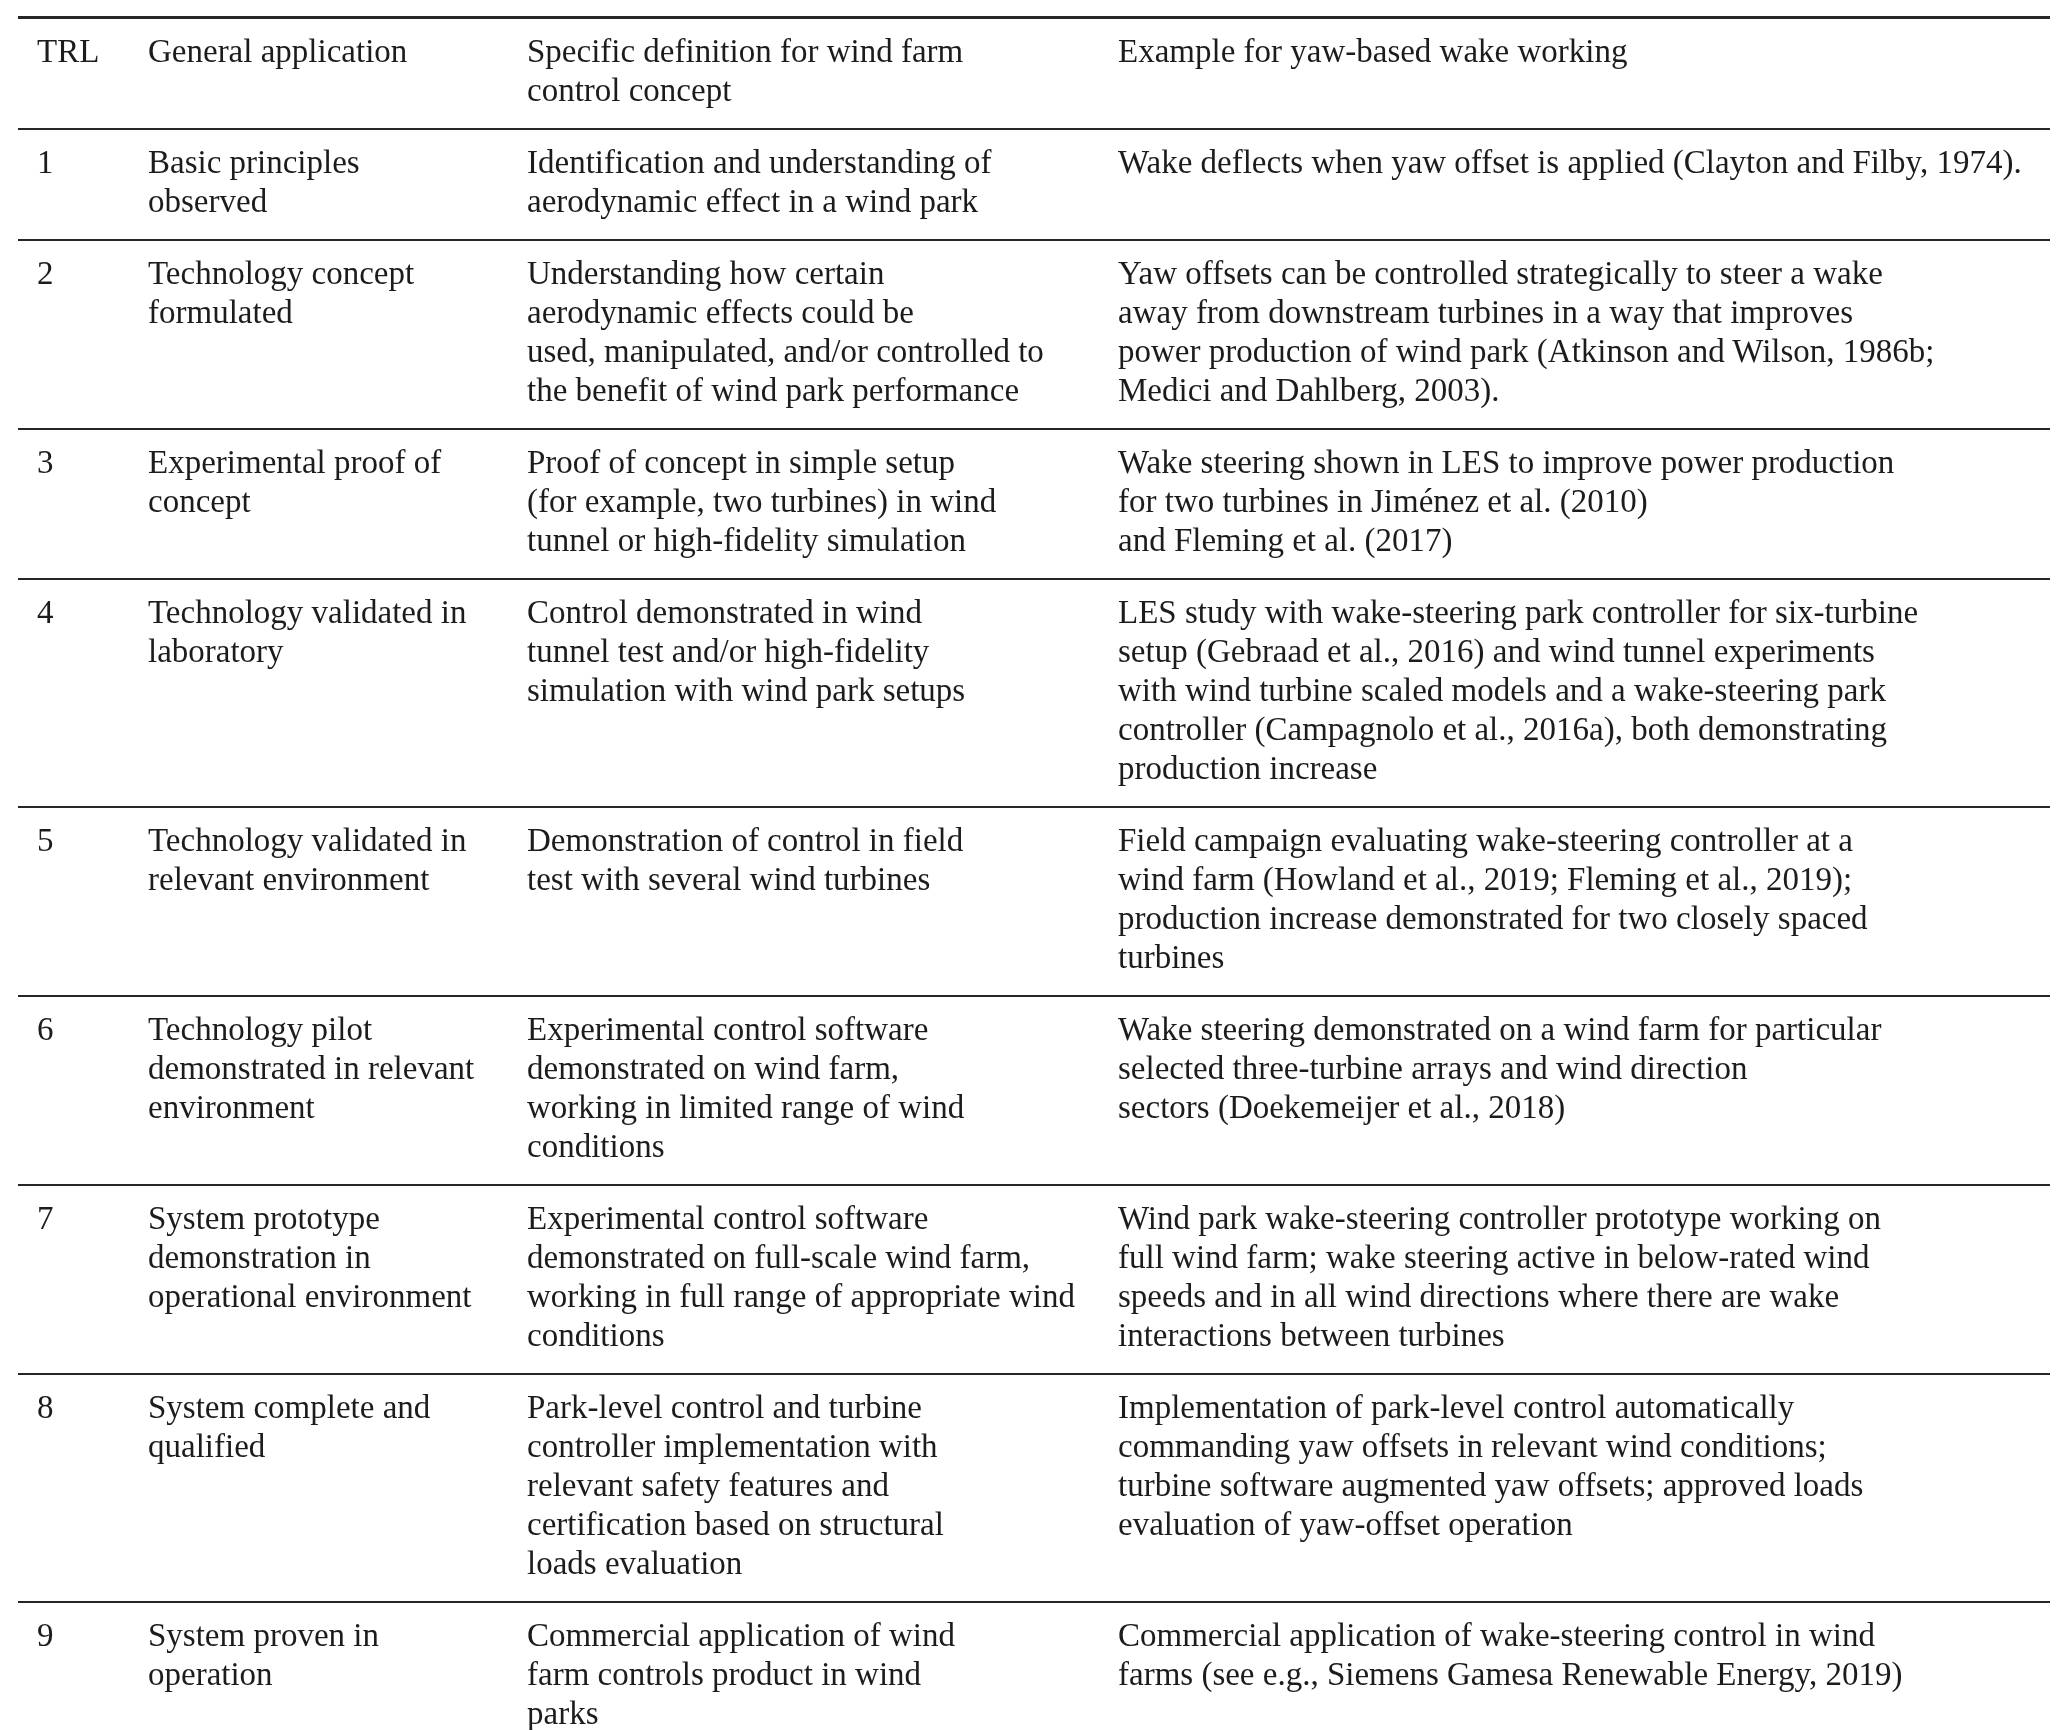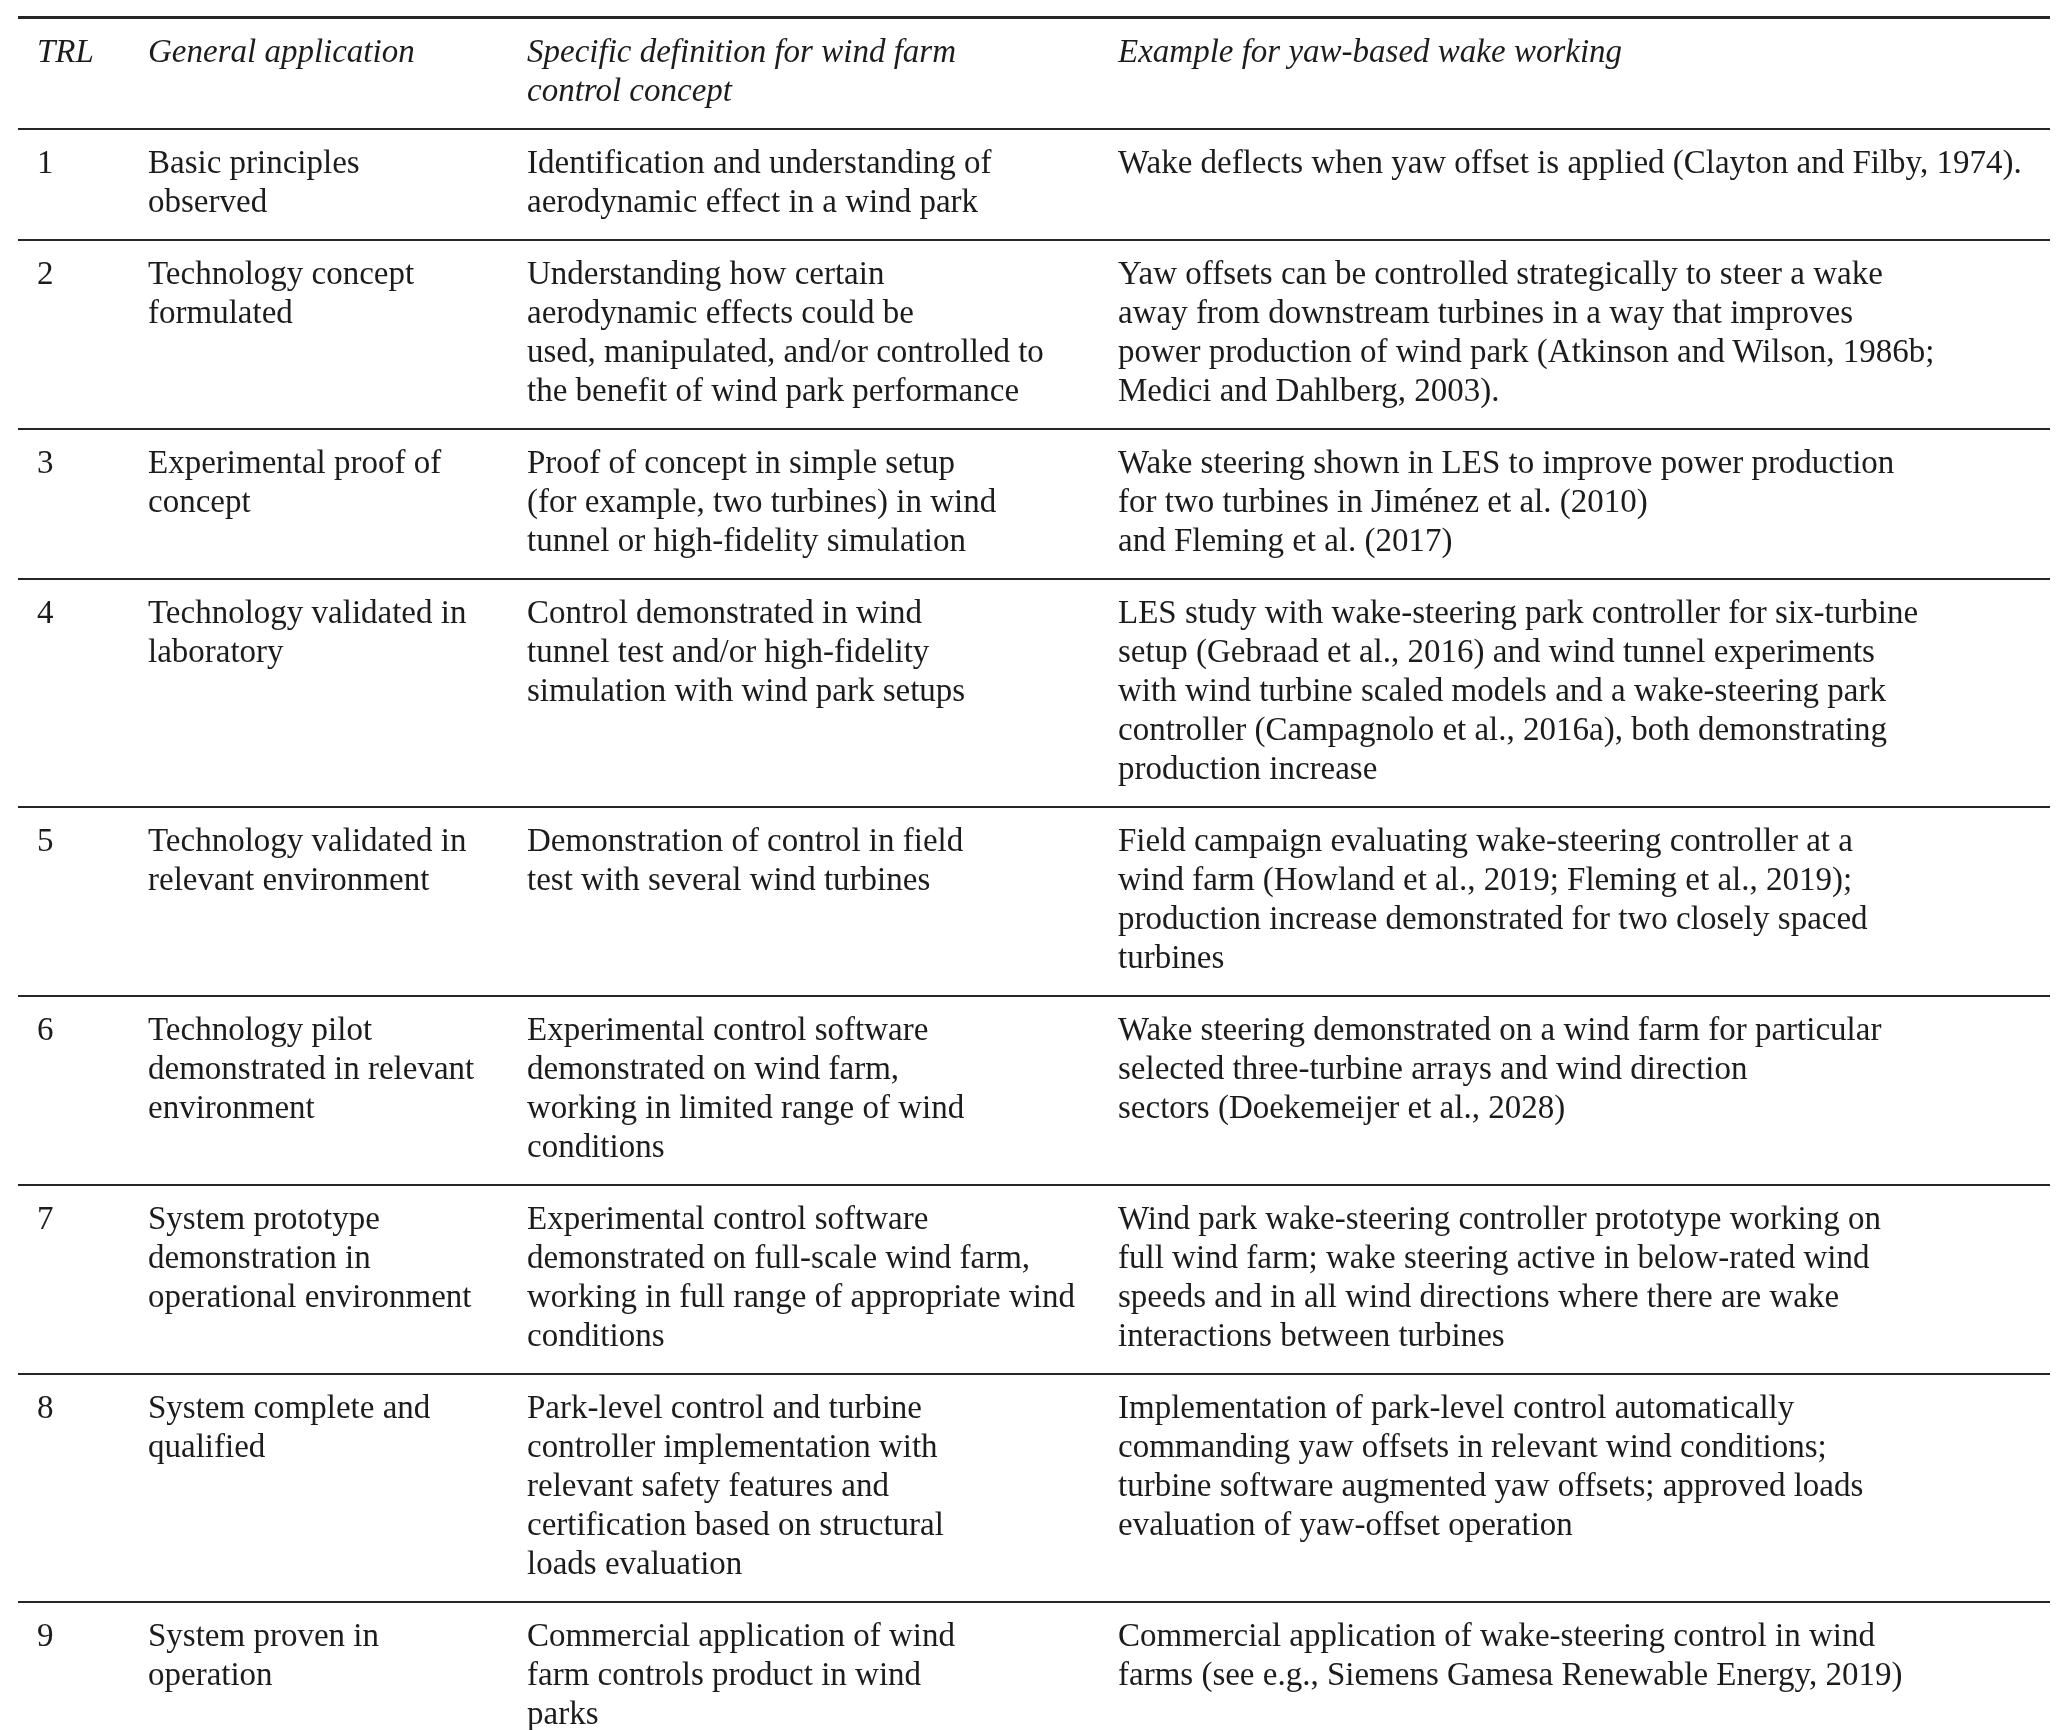--- a/index.html
+++ b/index.html
@@ -29,21 +29,20 @@
     text-align: left;
     font-weight: normal;
     padding: 13px 8px 18px 0;
     white-space: pre;
     overflow: visible;
   }
   .trl-table th.c1, .trl-table td.c1 { padding-left: 19px; }
   .trl-table thead th {
     border-top: 3px solid #262626;
     border-bottom: 2px solid #262626;
-    font-style: italic;
   }
   .trl-table tbody td {
     border-bottom: 2px solid #262626;
   }
   .trl-table tbody tr:last-child td {
     border-bottom: 3px solid #262626;
   }
 </style>
 </head>
 <body>
@@ -125,21 +124,21 @@
       <td class="c1">6</td>
       <td class="c2">Technology pilot
 demonstrated in relevant
 environment</td>
       <td class="c3">Experimental control software
 demonstrated on wind farm,
 working in limited range of wind
 conditions</td>
       <td class="c4">Wake steering demonstrated on a wind farm for particular
 selected three-turbine arrays and wind direction
-sectors (Doekemeijer et al., 2028)</td>
+sectors (Doekemeijer et al., 2018)</td>
     </tr>
     <tr>
       <td class="c1">7</td>
       <td class="c2">System prototype
 demonstration in
 operational environment</td>
       <td class="c3">Experimental control software
 demonstrated on full-scale wind farm,
 working in full range of appropriate wind
 conditions</td>

